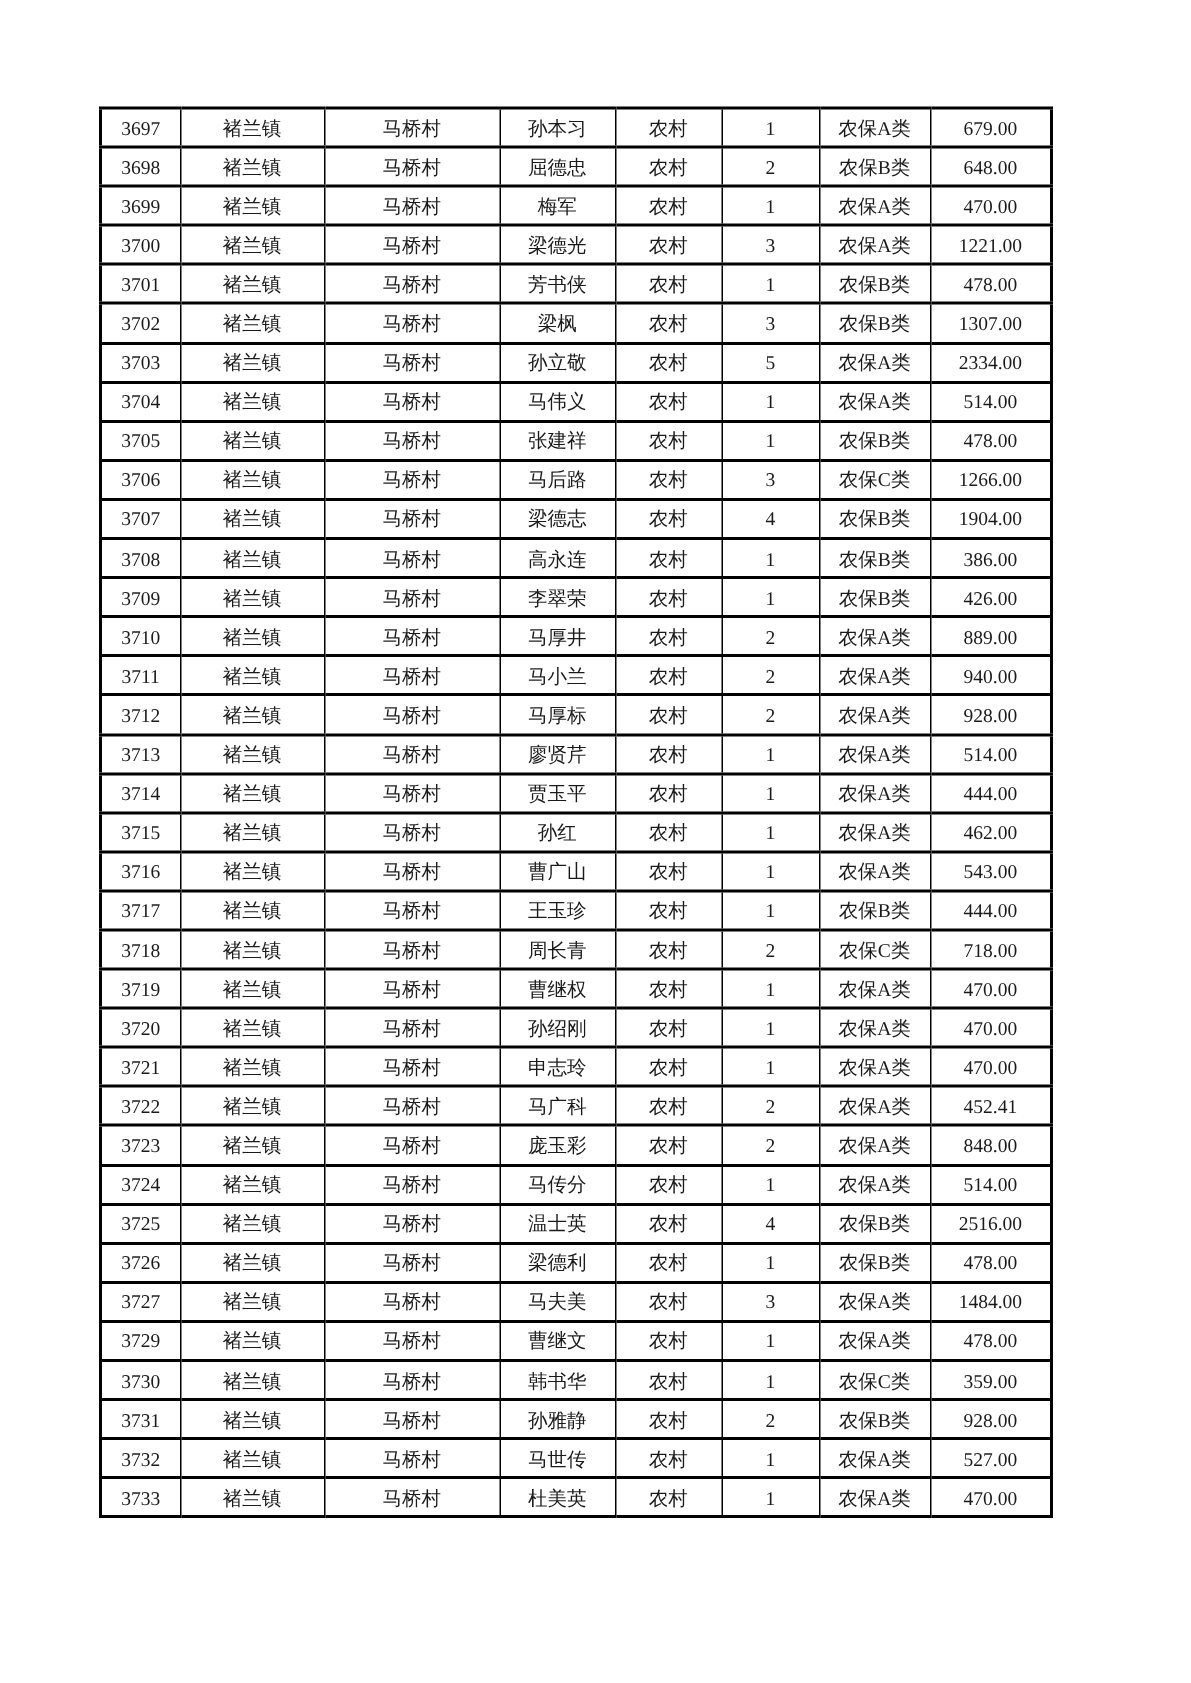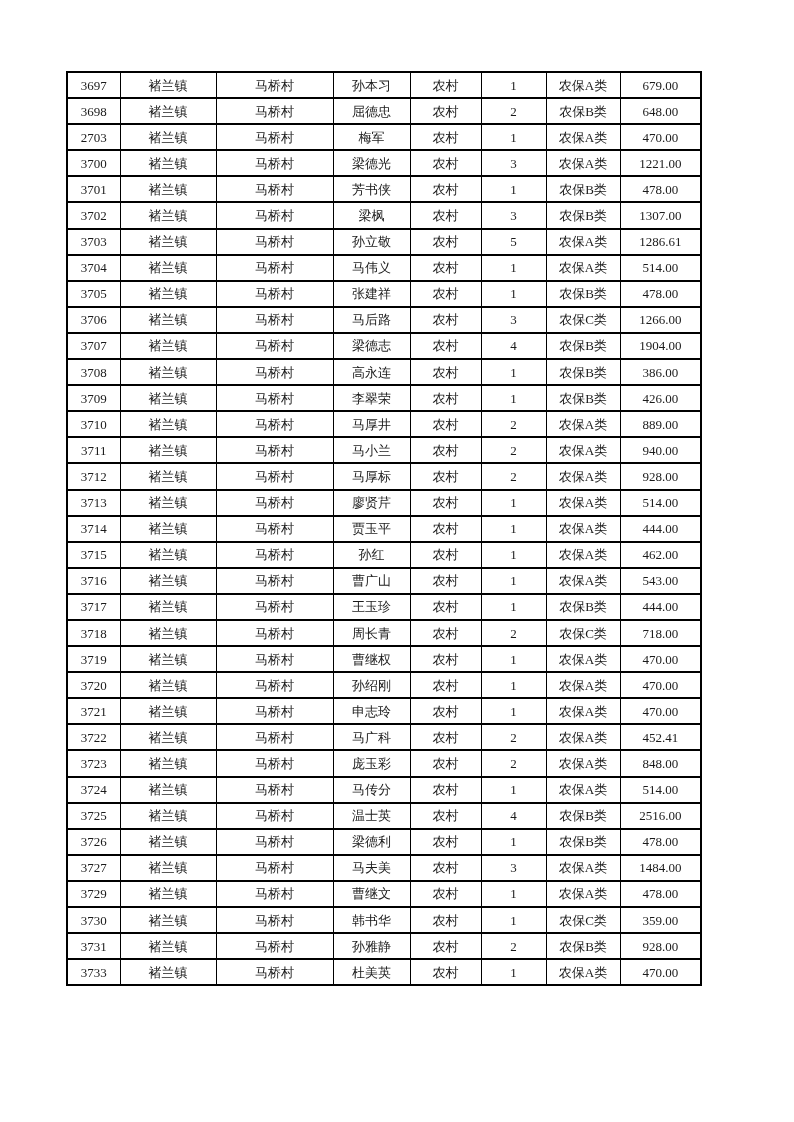--- a/index.html
+++ b/index.html
@@ -78,21 +78,21 @@
           <td>3698</td>
           <td>褚兰镇</td>
           <td>马桥村</td>
           <td>屈德忠</td>
           <td>农村</td>
           <td>2</td>
           <td>农保B类</td>
           <td>648.00</td>
         </tr>
         <tr>
-          <td>2703</td>
+          <td>3699</td>
           <td>褚兰镇</td>
           <td>马桥村</td>
           <td>梅军</td>
           <td>农村</td>
           <td>1</td>
           <td>农保A类</td>
           <td>470.00</td>
         </tr>
         <tr>
           <td>3700</td>
@@ -125,21 +125,21 @@
           <td>1307.00</td>
         </tr>
         <tr>
           <td>3703</td>
           <td>褚兰镇</td>
           <td>马桥村</td>
           <td>孙立敬</td>
           <td>农村</td>
           <td>5</td>
           <td>农保A类</td>
-          <td>1286.61</td>
+          <td>2334.00</td>
         </tr>
         <tr>
           <td>3704</td>
           <td>褚兰镇</td>
           <td>马桥村</td>
           <td>马伟义</td>
           <td>农村</td>
           <td>1</td>
           <td>农保A类</td>
           <td>514.00</td>
@@ -396,20 +396,30 @@
         </tr>
         <tr>
           <td>3731</td>
           <td>褚兰镇</td>
           <td>马桥村</td>
           <td>孙雅静</td>
           <td>农村</td>
           <td>2</td>
           <td>农保B类</td>
           <td>928.00</td>
+        </tr>
+        <tr>
+          <td>3732</td>
+          <td>褚兰镇</td>
+          <td>马桥村</td>
+          <td>马世传</td>
+          <td>农村</td>
+          <td>1</td>
+          <td>农保A类</td>
+          <td>527.00</td>
         </tr>
         <tr>
           <td>3733</td>
           <td>褚兰镇</td>
           <td>马桥村</td>
           <td>杜美英</td>
           <td>农村</td>
           <td>1</td>
           <td>农保A类</td>
           <td>470.00</td>

